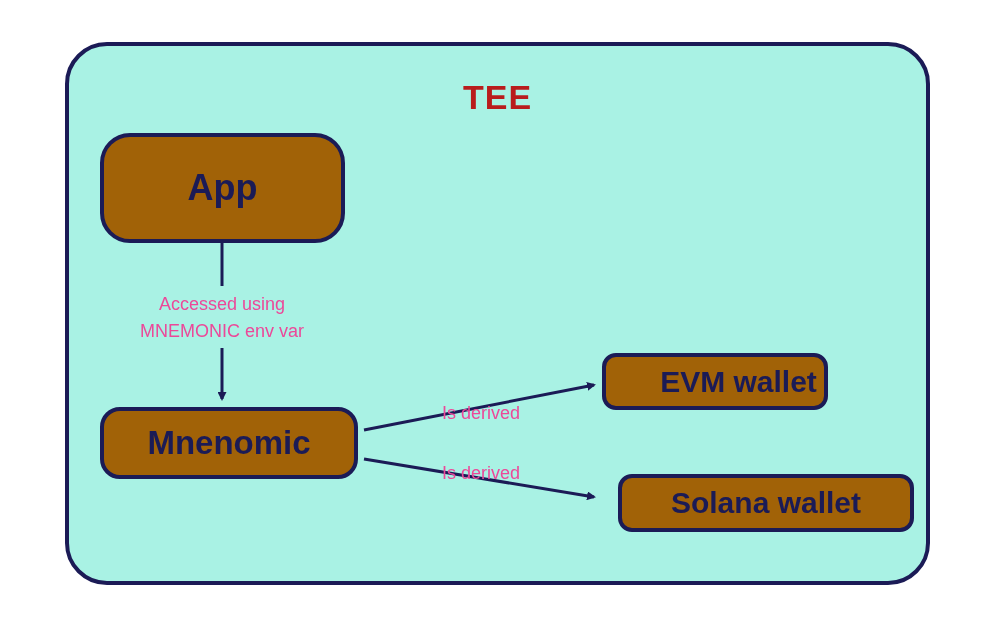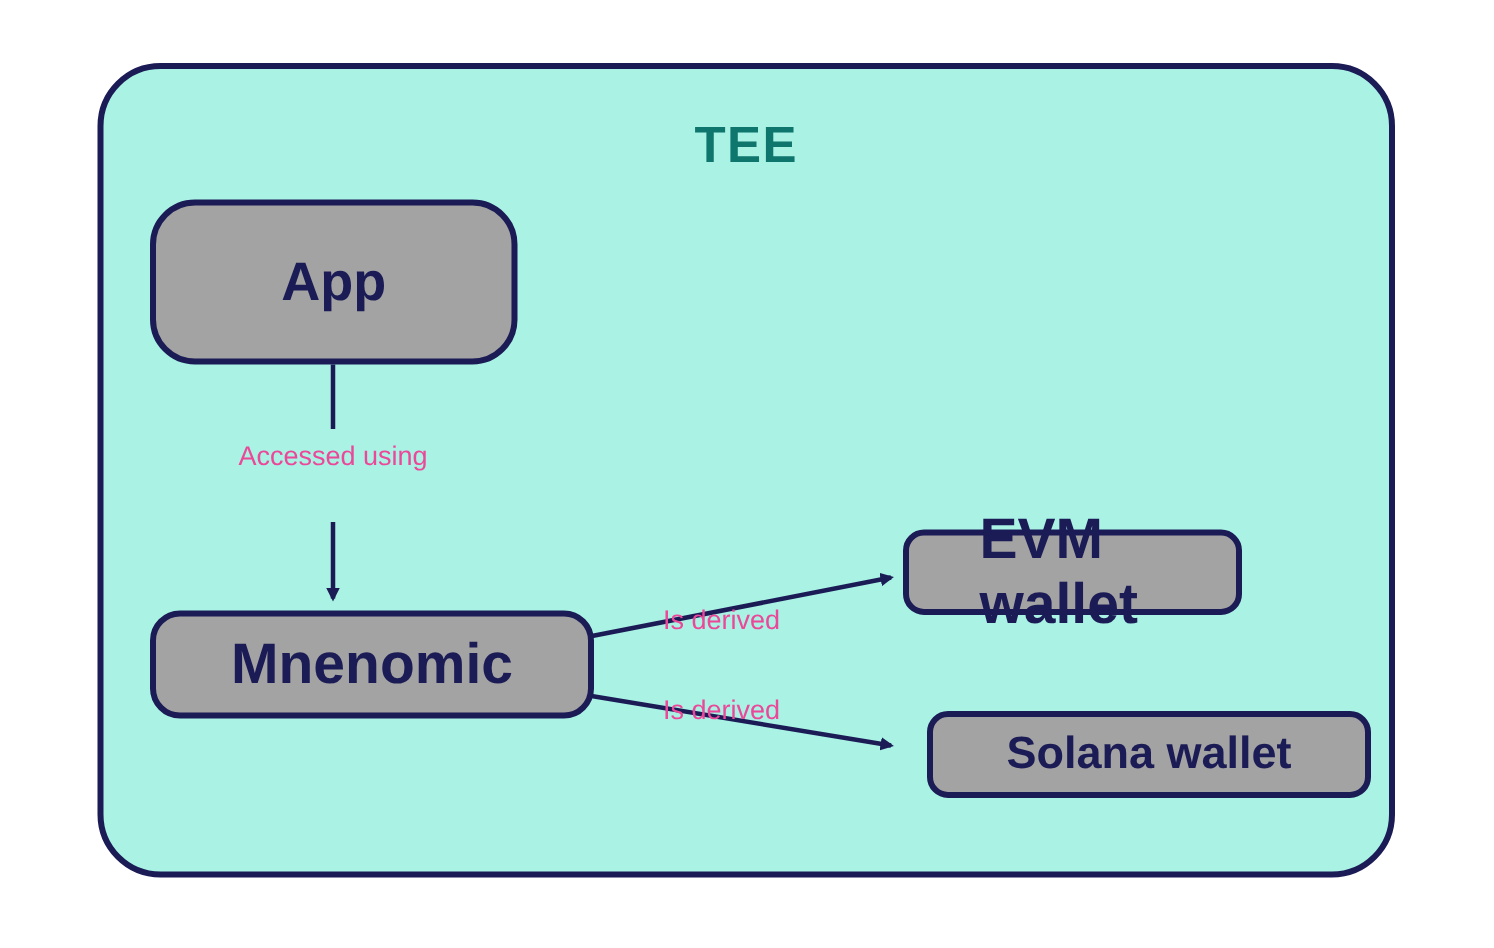--- a/index.html
+++ b/index.html
@@ -26,56 +26,56 @@
     border-radius: 42px;
   }
   .tee-title {
     position: absolute;
     left: 65px;
     top: 78px;
     width: 865px;
     text-align: center;
     font-size: 34px;
     font-weight: 600;
-    color: #0f766e;
+    color: #b91c1c;
     letter-spacing: 1px;
   }
   .node {
     position: absolute;
-    background: #a3a3a3;
+    background: #a16207;
     border: 4px solid #1b1b56;
     display: flex;
     align-items: center;
     justify-content: center;
     color: #1b1b56;
     font-weight: 600;
   }
   .node-app {
     left: 100px;
     top: 133px;
     width: 245px;
     height: 110px;
     border-radius: 30px;
     font-size: 36px;
   }
   .node-mnemonic {
     left: 100px;
     top: 407px;
-    width: 296px;
+    width: 258px;
     height: 72px;
     border-radius: 20px;
-    font-size: 38px;
+    font-size: 33px;
   }
   .node-evm {
     left: 602px;
     top: 353px;
     width: 226px;
     height: 57px;
     border-radius: 14px;
-    font-size: 38px;
+    font-size: 30px;
     padding-left: 47px;
   }
   .node-solana {
     left: 618px;
     top: 474px;
     width: 296px;
     height: 58px;
     border-radius: 14px;
     font-size: 30px;
   }
@@ -147,19 +147,20 @@
   <div class="node node-evm">
     <span>EVM wallet</span>
   </div>
 
   <div class="node node-solana">
     <span>Solana wallet</span>
   </div>
 
   <div class="edge-label label-env">
     <div>Accessed using</div>
+    <div>MNEMONIC env var</div>
   </div>
 
   <div class="edge-label label-derived-evm">Is derived</div>
 
   <div class="edge-label label-derived-solana">Is derived</div>
 
 </div>
 
 </body></html>

